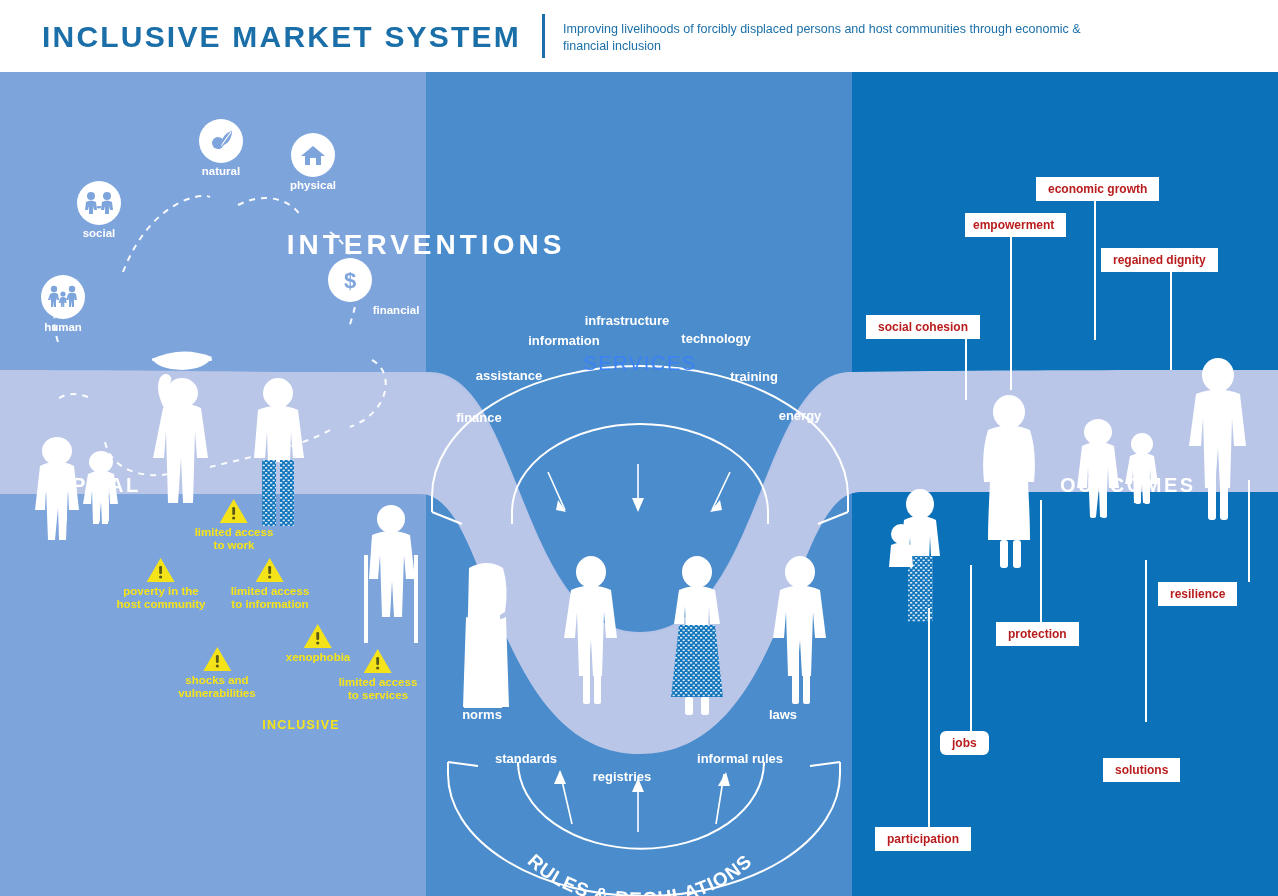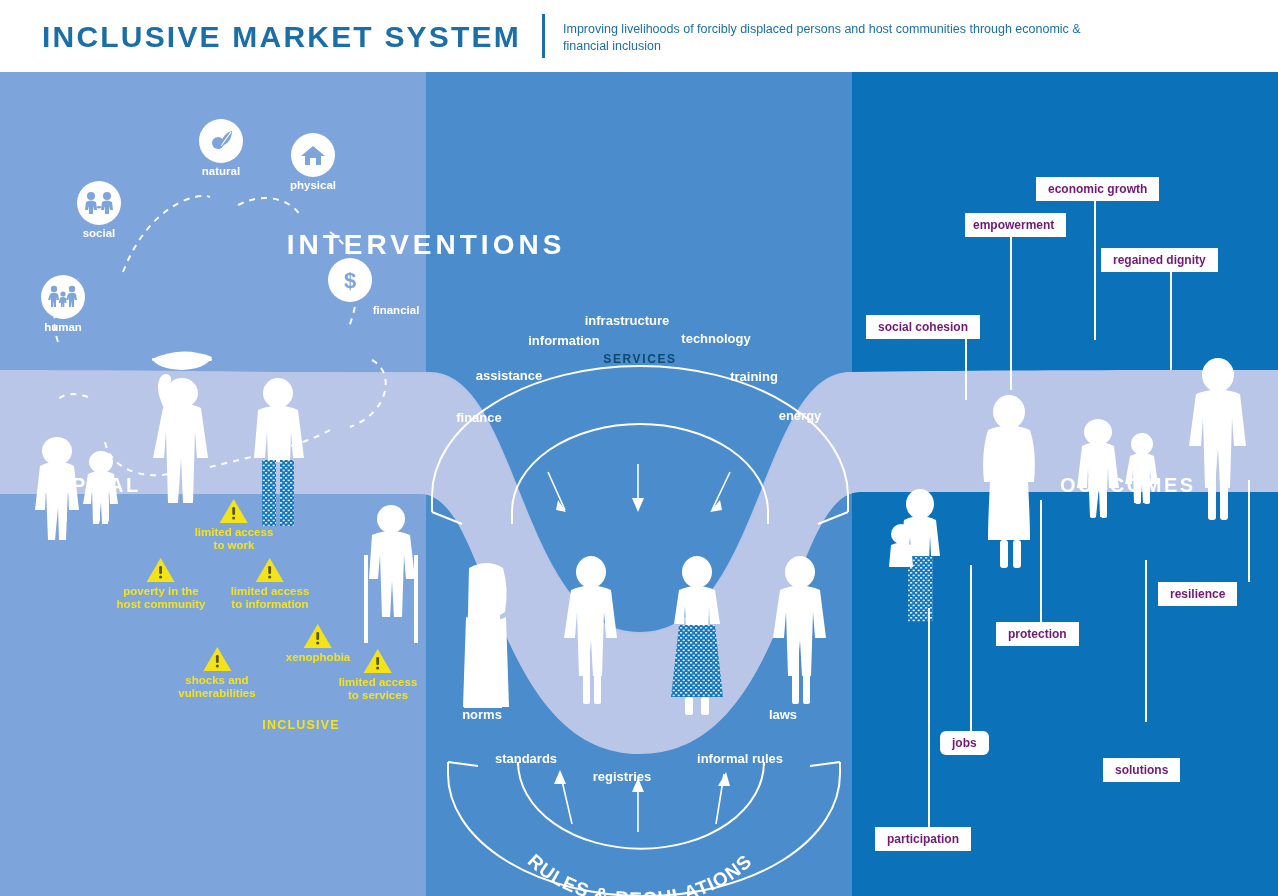--- a/index.html
+++ b/index.html
@@ -37,25 +37,25 @@
   
   .warn{position:absolute;transform:translateX(-50%);text-align:center;}
   .warn .tri{display:block;margin:0 auto 2px auto;}
   .warn .wlab{color:#f5e31a;font-size:11.5px;font-weight:bold;line-height:13px;white-space:nowrap;}
   #challenges{position:absolute;left:301px;top:718px;transform:translateX(-50%);
               color:#f5e31a;font-size:12.5px;font-weight:bold;letter-spacing:1.2px;}
 
   
   .arc-lab{position:absolute;color:#fff;font-size:13px;font-weight:bold;white-space:nowrap;
            transform:translateX(-50%);}
-  .arc-big{position:absolute;color:#0c4a6e;font-size:12px;font-weight:bold;letter-spacing:1.6px;
+  .arc-big{position:absolute;color:#3b82f6;font-size:20px;font-weight:normal;letter-spacing:1.6px;
            white-space:nowrap;transform:translateX(-50%);}
 
   
-  .callout{position:absolute;background:#fff;color:#701a75;font-size:12px;font-weight:bold;
+  .callout{position:absolute;background:#fff;color:#b91c1c;font-size:12px;font-weight:bold;
            padding:5px 12px;white-space:nowrap;box-sizing:border-box;}
   .leader{position:absolute;width:1.6px;background:#fff;}
 </style>
 </head>
 <body>
 
 <div id="stage">
 
   <div id="header">
     <div id="title">INCLUSIVE MARKET SYSTEM</div>

